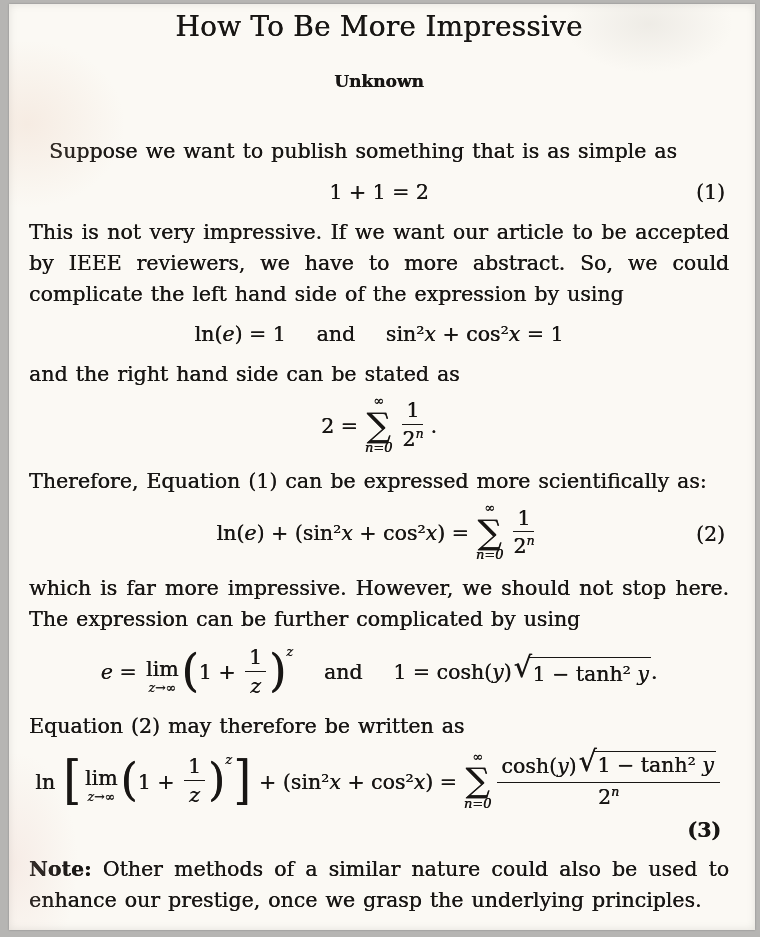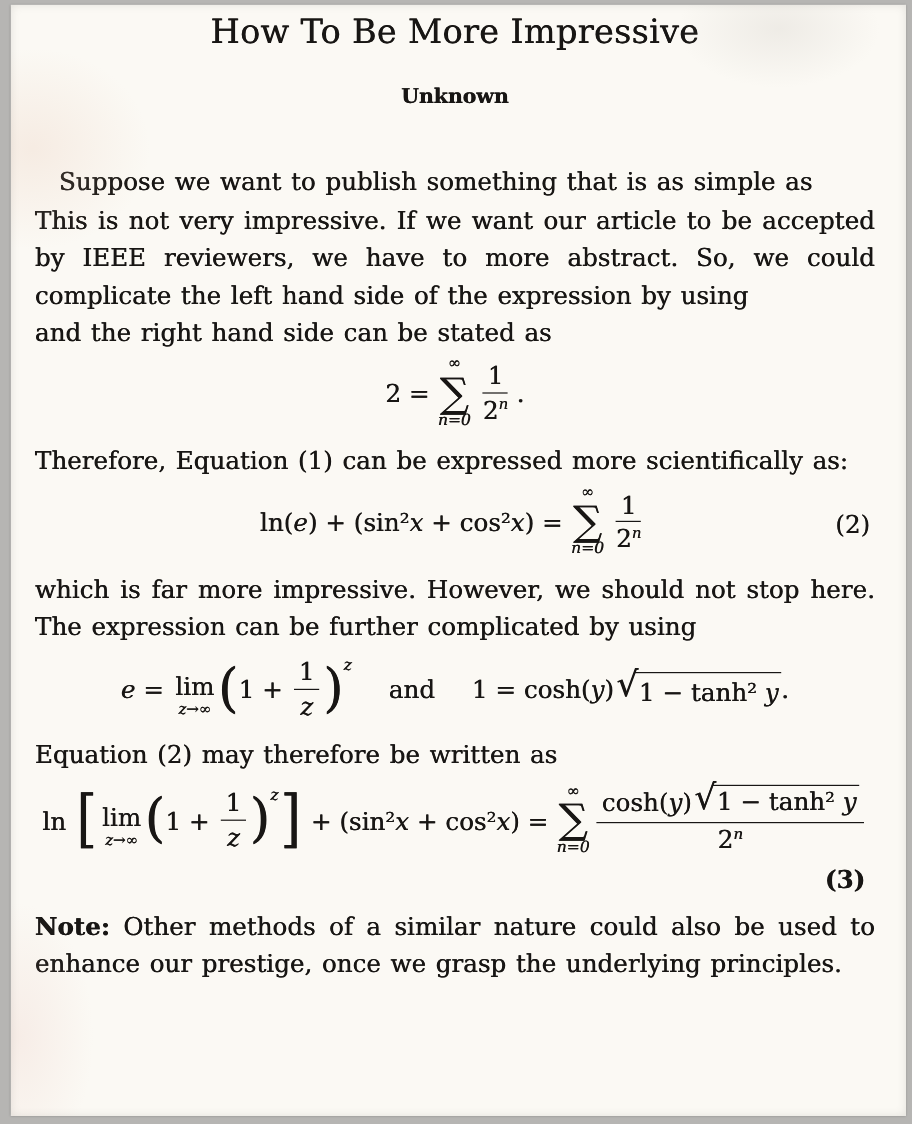--- a/index.html
+++ b/index.html
@@ -59,23 +59,25 @@
 <body>
 
 <div class="scan">
   <div class="page">
 
     <h1 class="title">How To Be More Impressive</h1>
     <div class="author">Unknown</div>
 
     <p class="p1">Suppose we want to publish something that is as simple as</p>
 
+    <div class="eqrow r-eq1"><span>1 + 1 = 2</span><span class="eqnum">(1)</span></div>
 
     <p class="pafter">This is not very impressive.  If we want our article to be accepted by IEEE reviewers, we have to more abstract. So, we could complicate the left hand side of the expression by using</p>
 
+    <div class="eqrow r-eqA"><span>ln(</span><span class="it">e</span><span>) = 1</span><span class="qs"></span><span>and</span><span class="qs"></span><span>sin²</span><span class="it">x</span><span> + </span><span>cos²</span><span class="it">x</span><span> = 1</span></div>
 
     <p class="single">and the right hand side can be stated as</p>
 
     <div class="eqrow r-eqB"><span>2 =</span><span class="sum">
           <span class="slim">∞</span>
           <span class="sigma">∑</span>
           <span class="slim it">n=0</span>
         </span><span class="frac">
           <span class="num">1</span>
           <span class="den"><span>2</span><sup class="exp">n</sup></span>

